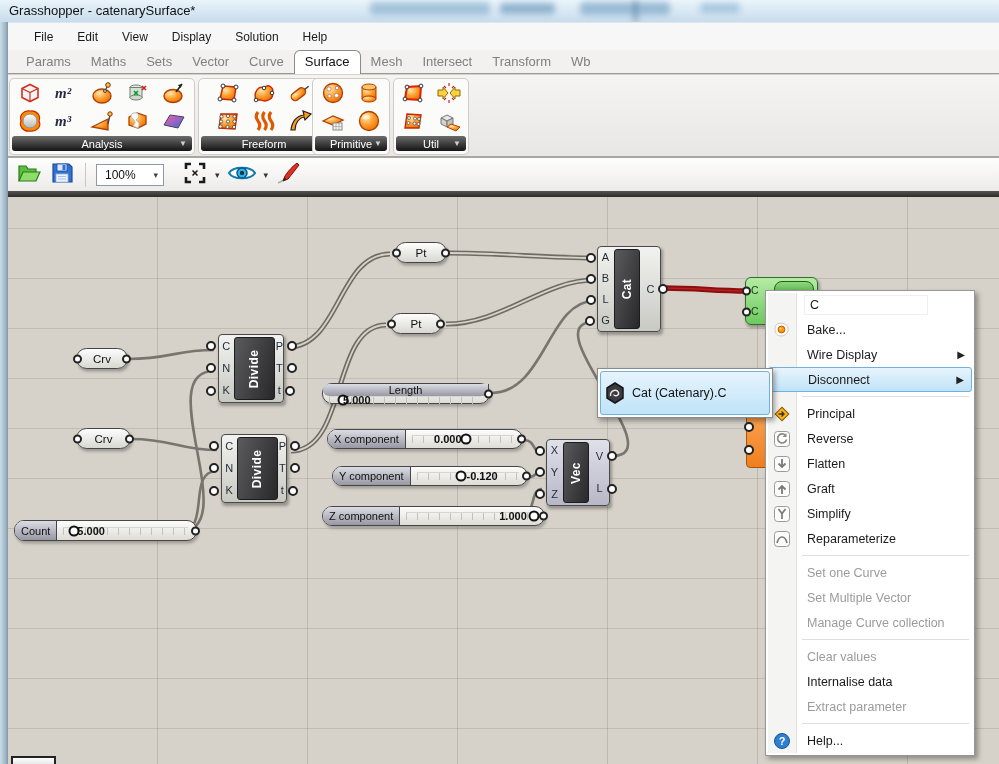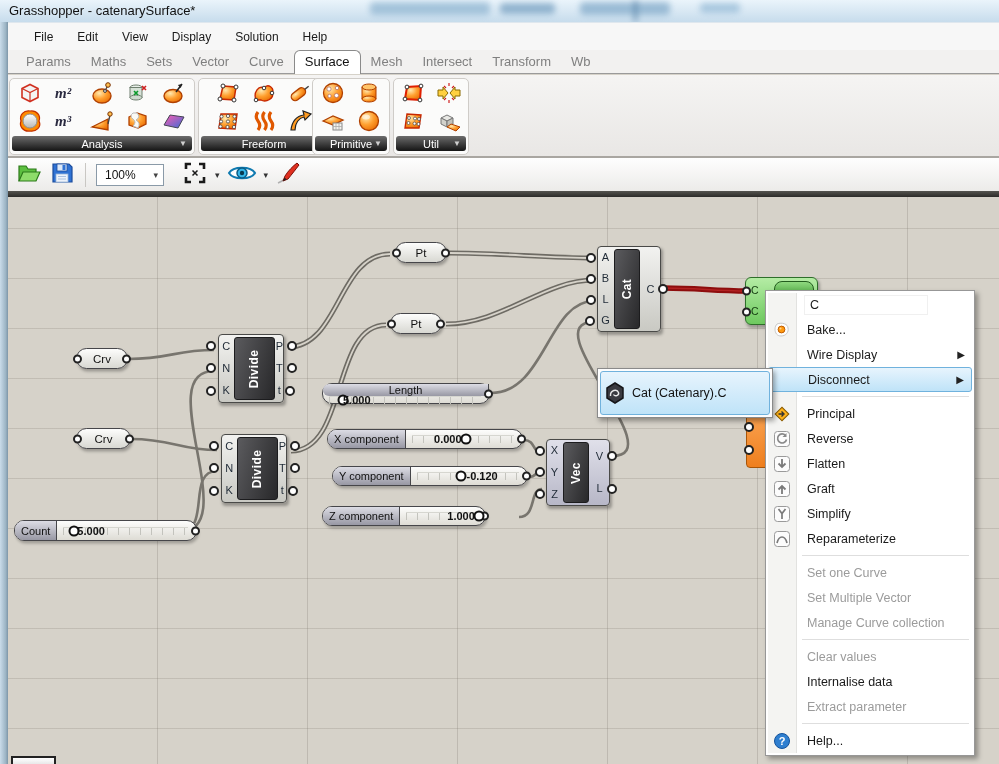--- a/index.html
+++ b/index.html
@@ -597,21 +597,21 @@
       <div class="sval" style="right:52%;">0.000</div>
     </div>
   </div>
   <div class="gh-slider" style="left:332px;top:466px;width:196px;height:20px;">
     <div class="slab">Y component</div>
     <div class="strack">
       <div class="knob" style="left:43%;"></div>
       <div class="sval" style="left:48%;">-0.120</div>
     </div>
   </div>
-  <div class="gh-slider" style="left:322px;top:506px;width:164px;height:20px;">
+  <div class="gh-slider" style="left:322px;top:506px;width:223px;height:20px;">
     <div class="slab">Z component</div>
     <div class="strack">
       <div class="knob" style="left:93%;"></div>
       <div class="sval" style="right:12%;">1.000</div>
     </div>
   </div>
   <div class="gh-slider" style="left:14px;top:520px;width:183px;height:21px;">
     <div class="slab">Count</div>
     <div class="strack">
       <div class="knob" style="left:12%;"></div>

